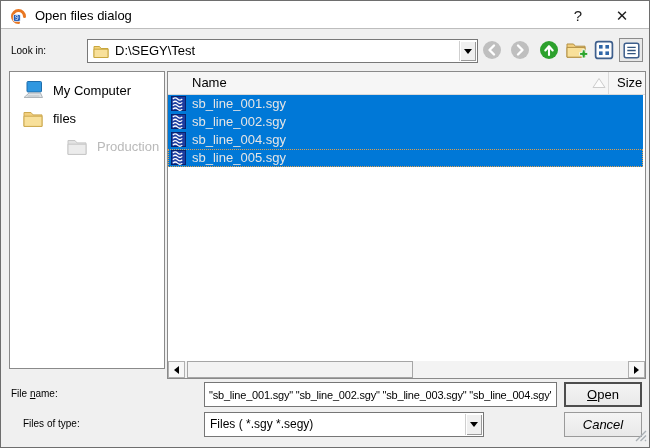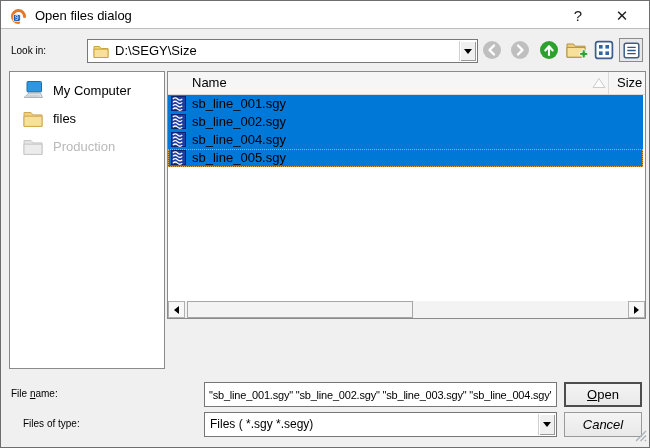--- a/index.html
+++ b/index.html
@@ -27,42 +27,42 @@
             display:flex; align-items:center; justify-content:center; }
   .tri-down { width:0; height:0; border-left:4px solid transparent; border-right:4px solid transparent; border-top:5px solid #000; }
   .navbtn { position:absolute; top:37px; width:24px; height:24px; display:flex; align-items:center; justify-content:center; }
   .navbtn.pressed { border:1px solid #8c8c8c; background:#e8e8e8; }
   
   .sidebar { position:absolute; left:8px; top:70px; width:156px; height:298px; background:#fff; border:1px solid #8a8a8a; }
   .side-item { position:absolute; left:1px; right:1px; height:26px; display:flex; align-items:center; }
   .side-item .icn { margin-left:9px; width:26px; display:flex; justify-content:center; }
   .side-item .s-lbl { margin-left:7px; }
   .side-item.disabled .s-lbl { color:#b9b9b9; }
-  .filelist { position:absolute; left:166px; top:70px; width:479px; height:248px; background:#fff; border:1px solid #8a8a8a; }
+  .filelist { position:absolute; left:166px; top:70px; width:479px; height:308px; background:#fff; border:1px solid #8a8a8a; }
   .lheader { position:absolute; left:0; right:0; top:0; height:23px; background:#f6f6f6; border-bottom:1px solid #dadada; }
   .lheader .h-name { position:absolute; left:24px; line-height:22px; }
   .lheader .sort { position:absolute; left:424px; top:5px; }
   .h-size-sec { position:absolute; left:440px; top:0; bottom:0; right:0; border-left:1px solid #dadada; }
   .h-size-sec .h-size { position:absolute; left:8px; line-height:22px; }
   .rows { position:absolute; left:0; right:0; top:23px; }
-  .row { position:relative; height:18px; margin-right:2px; background:#0078d7; color:#000000; line-height:18px; padding-left:24px; overflow:hidden; }
+  .row { position:relative; height:18px; margin-right:2px; background:#0078d7; color:#e5e5e5; line-height:18px; padding-left:24px; overflow:hidden; }
   .row .f-icn { position:absolute; left:3px; top:1px; }
   .row.focused { outline:1px dotted #e0a14f; outline-offset:-1px; }
   
   .hscroll { position:absolute; left:0; right:0; bottom:0; height:17px; background:#f3f3f3; }
   .sb-btn { position:absolute; top:0; width:17px; height:17px; background:#f7f7f7; border:1px solid #b0b0b0; display:flex; align-items:center; justify-content:center; }
   .sb-left { left:0; } .sb-right { right:0; }
   .tri-left { width:0; height:0; border-top:4px solid transparent; border-bottom:4px solid transparent; border-right:5px solid #000; }
   .tri-right { width:0; height:0; border-top:4px solid transparent; border-bottom:4px solid transparent; border-left:5px solid #000; }
   .sb-thumb { position:absolute; left:19px; top:0; width:226px; height:17px; background:#f3f3f3; border:1px solid #a6a6a6; }
   
   .field { position:absolute; background:#fff; border:1px solid #767676; }
   #filename-input { left:203px; top:381px; width:353px; height:25px; padding:0 4px; font-family:"Liberation Sans",sans-serif;
                     font-size:11px; letter-spacing:-0.2px; color:#000; outline:none; }
-  .type-combo { left:203px; top:411px; width:353px; height:25px; }
+  .type-combo { left:203px; top:411px; width:280px; height:25px; }
   .type-combo .val { position:absolute; left:5px; top:0; line-height:23px; font-size:12px; }
   .btn { position:absolute; left:563px; width:78px; height:25px; background:linear-gradient(#f4f4f4,#e9e9e9);
          border:1px solid #9a9a9a; text-align:center; line-height:23px; font-size:13px; cursor:default; }
   .btn.default { border:1px solid #4d4d4d; box-shadow:inset 0 0 0 1px #4d4d4d; }
   #open-btn { top:381px; } #cancel-btn { top:411px;font-style:italic; }
   .mn { text-decoration:underline; }
   .grip { position:absolute; right:2px; bottom:2px; }
 </style>
 </head>
 <body>
@@ -83,21 +83,21 @@
   </div>
 
   <span class="lbl" style="left:10px; top:44px;">Look in:</span>
   <div class="lookin-combo">
     <span class="ficon">
       <svg width="16" height="14" viewBox="0 0 16 14">
         <path d="M1 2.5 h5.5 l1.6 2 H15 v9 H1 z" fill="#f3d37a" stroke="#c9a73f"></path>
         <path d="M1 5.2 h14 v8.3 H1 z" fill="#f8e09a" stroke="#c9a73f"></path>
       </svg>
     </span>
-    <span class="val">D:\SEGY\Size</span>
+    <span class="val">D:\SEGY\Test</span>
     <span class="dd-btn">
         <span class="tri-down"></span>
       </span>
   </div>
 
   <div class="navbtn" style="left:479px;">
     <svg width="20" height="20" viewBox="0 0 20 20">
       <circle cx="10" cy="10" r="9" fill="#bfbfbf"></circle>
       <path d="M12 5.5 L7.5 10 L12 14.5" stroke="#fff" stroke-width="2.4" fill="none" stroke-linecap="round" stroke-linejoin="round"></path>
     </svg>
@@ -150,21 +150,21 @@
     </div>
     <div class="side-item" style="top:33px;">
       <span class="icn">
         <svg width="20" height="17" viewBox="0 0 20 17">
           <path d="M1 2.5 h7 l2 2.4 H19 v11.5 H1 z" fill="#f2cf7e" stroke="#cda94f"></path>
           <path d="M1 6.2 h18 v10.2 H1 z" fill="#f8e09a" stroke="#cda94f"></path>
         </svg>
       </span>
       <span class="s-lbl">files</span>
     </div>
-    <div class="side-item disabled" style="top:61px;">
+    <div class="side-item disabled" style="top:61px;margin-left:44px;">
       <span class="icn">
         <svg width="20" height="17" viewBox="0 0 20 17">
           <path d="M1 2.5 h7 l2 2.4 H19 v11.5 H1 z" fill="#e3e3e3" stroke="#c6c6c6"></path>
           <path d="M1 6.2 h18 v10.2 H1 z" fill="#ececec" stroke="#c6c6c6"></path>
         </svg>
       </span>
       <span class="s-lbl">Production</span>
     </div>
   </div>
 

